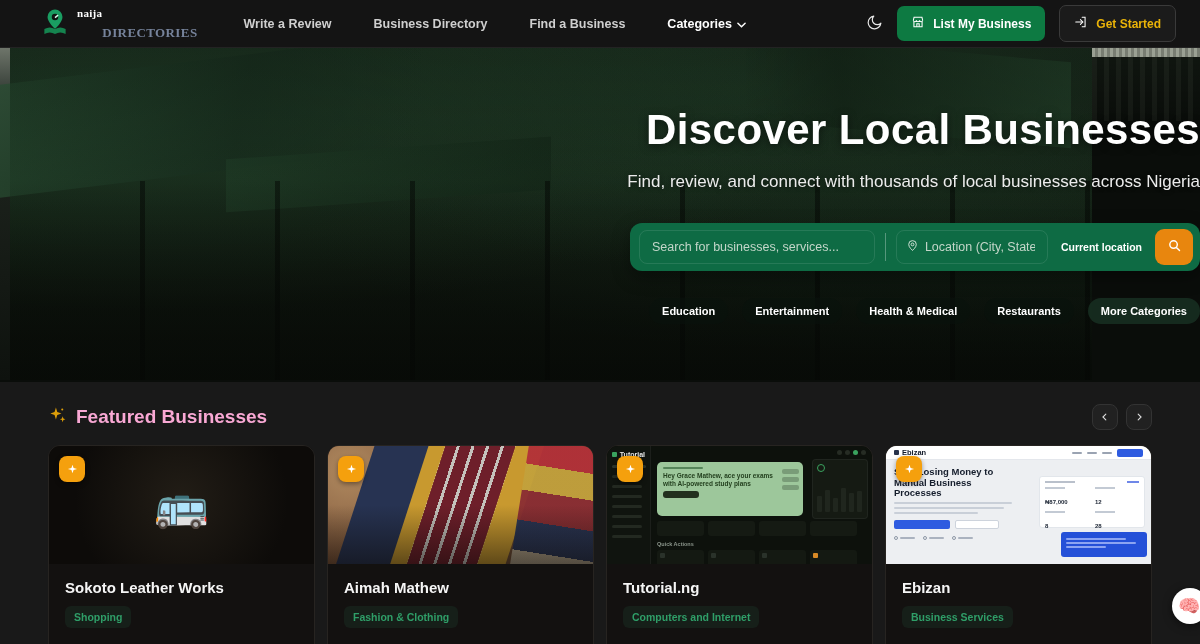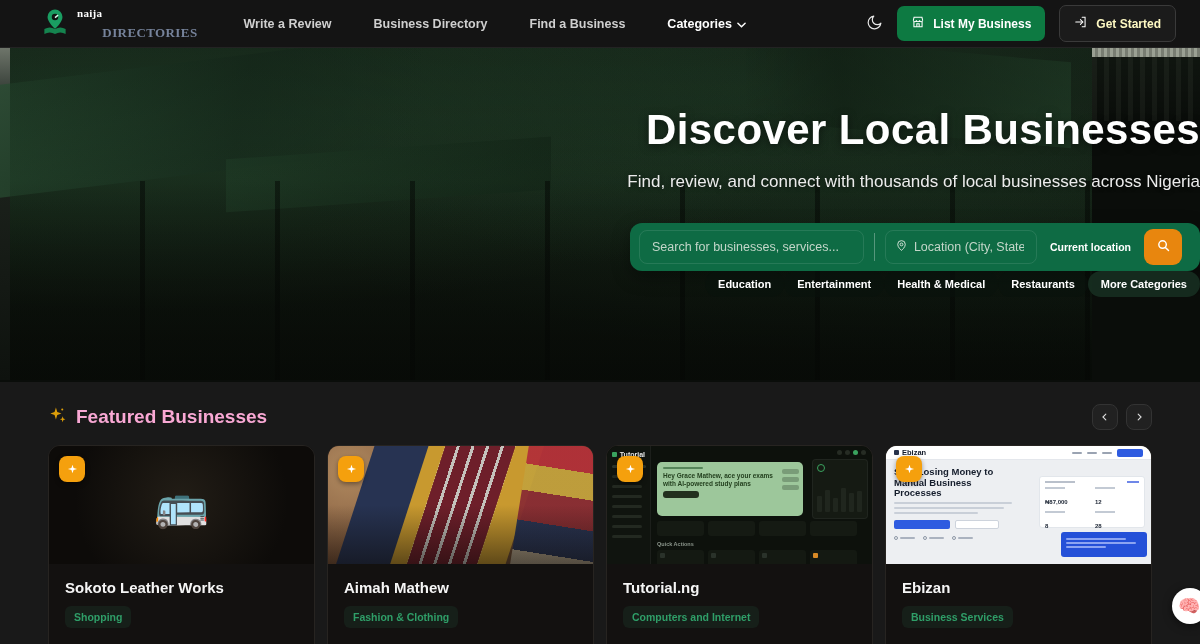--- a/index.html
+++ b/index.html
@@ -15,21 +15,21 @@
   .logo-line2 { color:#76839b; font-size:13px; font-weight:700; letter-spacing:.4px; margin-top:18px; }
   .nav-links { display:flex; align-items:center; gap:42px; margin-left:46px; }
   .nav-link { color:#cfcfcf; font-size:12.5px; font-weight:600; cursor:pointer; white-space:nowrap; }
   .nav-link.strong { color:#fff; font-weight:700; display:flex; align-items:center; gap:5px; }
   .nav-right { margin-left:auto; display:flex; align-items:center; gap:14px; }
   .icon-btn { background:none; border:none; cursor:pointer; display:flex; align-items:center; }
   .btn { display:flex; align-items:center; gap:8px; border-radius:7px; font-size:12px;
     font-weight:700; padding:9px 14px; cursor:pointer; border:none;
     font-family:"Liberation Sans", sans-serif; }
   .btn-green { background:#0d7a42; color:#fff; }
-  .btn-dark { background:#1b1b1b; color:#fef9c3; border:1px solid #3a3a3a; }
+  .btn-dark { background:#1b1b1b; color:#eab308; border:1px solid #3a3a3a; }
 
   
   .hero { position:relative; height:334px; background:#0a0d0a; overflow:hidden; }
   .hero-prev { position:absolute; left:0; top:0; bottom:2px; width:10px;
     background:linear-gradient(180deg,#6e756a 0%,#39413a 12%,#1b211b 40%,#0e120e 100%); }
   .hero-slide { position:absolute; left:10px; right:108px; top:0; bottom:2px;
     background:
       radial-gradient(ellipse at 12% 22%, rgba(52,110,68,.38), transparent 52%),
       radial-gradient(ellipse at 70% 12%, rgba(48,100,62,.30), transparent 46%),
       radial-gradient(ellipse at 92% 55%, rgba(40,86,54,.22), transparent 50%),
@@ -51,36 +51,36 @@
     background:repeating-linear-gradient(90deg,#9aa093 0 3px,#787d72 3px 6px); }
   .hero-next .bldg { height:64px; opacity:.5;
     background:repeating-linear-gradient(90deg, rgba(140,152,130,.16) 0 5px, transparent 5px 12px),
       linear-gradient(180deg, rgba(30,42,30,.6), transparent); }
   .hero-content { position:relative; z-index:3; height:100%; display:flex;
     flex-direction:column; align-items:flex-end; padding-top:58px; }
   .hero-title { color:#fff; font-size:42px; font-weight:700; letter-spacing:.4px;
     text-shadow:0 2px 8px rgba(0,0,0,.5); }
   .hero-sub { color:#ececec; font-size:17px; margin-top:18px; text-shadow:0 1px 4px rgba(0,0,0,.5); }
   .searchbar { margin-top:31px; width:570px; height:48px; background:#0e6b44;
-    border-radius:12px; display:flex; align-items:center; padding:0 18px 0 9px;
+    border-radius:12px; display:flex; align-items:center; padding:0 7px 0 9px;
     box-shadow:0 6px 18px rgba(0,0,0,.35); }
   .search-input { flex:1.35; height:34px; background:transparent;
     border:1px solid rgba(255,255,255,.10); border-radius:8px; padding:0 12px;
     color:#fff; font-size:12.5px; font-family:"Liberation Sans",sans-serif; outline:none; }
   .searchbar input::placeholder { color:#c3d6c9; }
   .search-divider { width:1px; height:28px; background:rgba(255,255,255,.30); margin:0 10px; }
   .loc-group { display:flex; align-items:center; gap:6px; height:34px; width:152px;
     border:1px solid rgba(255,255,255,.10); border-radius:8px; padding:0 9px; }
   .loc-input { width:110px; background:transparent; border:none; outline:none;
     color:#fff; font-size:12.5px; font-family:"Liberation Sans",sans-serif; }
   .current-loc { color:#fff; font-size:10.5px; font-weight:700; margin:0 13px;
     white-space:nowrap; cursor:pointer; }
   .search-btn { width:38px; height:36px; background:#e8860e; border:none; border-radius:9px;
     display:flex; align-items:center; justify-content:center; cursor:pointer; }
-  .pill-row { display:flex; }
+  .pill-row { display:flex; gap:14px; margin-top:27px; }
   .cat-pill { color:#fff; font-size:11px; font-weight:700; padding:7px 13px;
     border-radius:999px; background:rgba(10,18,12,.55); cursor:pointer; white-space:nowrap; }
   .cat-pill.more { background:rgba(24,48,34,.85); }
 
   
   .featured { padding:22px 48px 0; }
   .featured-head { display:flex; align-items:center; justify-content:space-between; }
   .featured-title-wrap { display:flex; align-items:center; gap:9px; }
   .featured-title { color:#f9a8d4; font-size:19px; font-weight:700;text-align:right; }
   .car-arrows { display:flex; gap:8px; }

